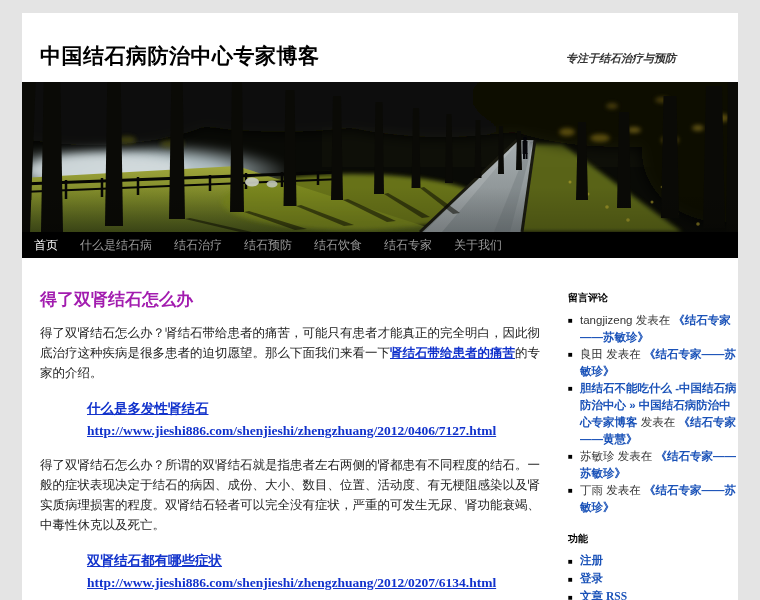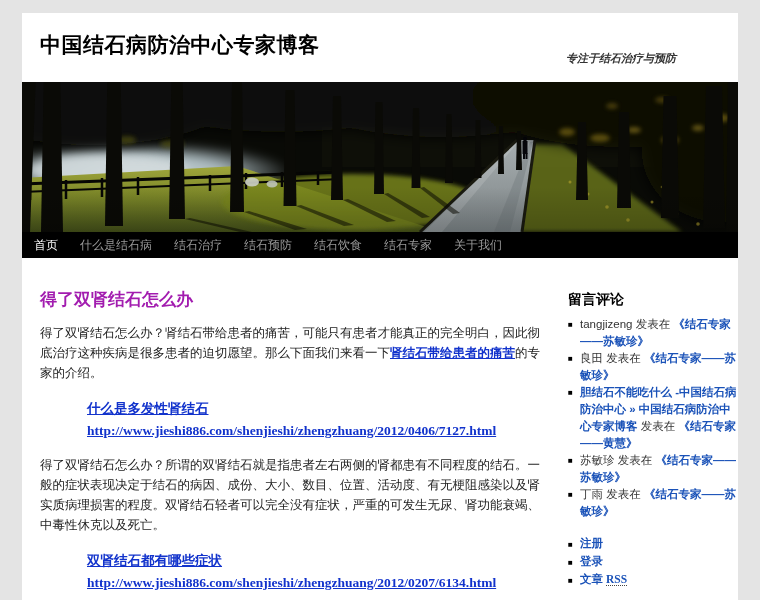--- a/index.html
+++ b/index.html
@@ -1,20 +1,20 @@
 <!DOCTYPE html>
 <html><head>
 <meta charset="utf-8">
 <style>
   html,body{margin:0;padding:0;}
   body{width:760px;height:600px;background:#e4e4e4;font-family:"Liberation Sans",sans-serif;overflow:hidden;position:relative;}
   .container{position:absolute;left:22px;top:13px;width:716px;height:587px;background:#fff;overflow:hidden;}
   
   .masthead{position:relative;height:69px;}
-  .site-title{margin:0;padding:18px 0 0 18px;font-size:21px;font-weight:bold;color:#000;letter-spacing:.5px;cursor:pointer;}
+  .site-title{margin:0;padding:29px 0 0 18px;font-size:21px;font-weight:bold;color:#000;letter-spacing:.5px;cursor:pointer;}
   .tagline{position:absolute;top:38px;right:62px;font-size:11px;font-style:italic;font-weight:bold;color:#333;}
   .header-image{display:block;width:716px;height:150px;}
   
   .nav{background:#000;height:26px;}
   .nav ul{list-style:none;margin:0;padding:0 0 0 1px;display:flex;}
   .nav a{display:block;padding:0 11px;line-height:26px;font-size:12px;color:#999;text-decoration:none;cursor:pointer;}
   .nav li.active a{color:#fafafa;}
   
   .content{display:flex;margin-top:31px;}
   .main{width:500px;margin-left:18px;}
@@ -22,21 +22,21 @@
   .post-meta{margin-top:6px;font-size:11px;color:#555;}
   .post-meta a{color:#555;text-decoration:underline;font-family:"Liberation Serif",serif;font-size:11.5px;cursor:pointer;}
   .post-body p{font-size:12.5px;line-height:20px;color:#222;margin:13px 0 0 0;}
   .inline-link{color:#1233cc;font-weight:bold;text-decoration:underline;cursor:pointer;}
   p.biglink{font-size:13.5px;line-height:22px;margin-top:15px;font-weight:bold;margin-left:47px;}
   .biglink a{color:#1233cc;text-decoration:underline;cursor:pointer;}
   .biglink .cjk{margin-right:5px;}
   .url{font-family:"Liberation Serif",serif;}
   
   .sidebar{width:170px;margin-left:28px;font-size:11.5px;color:#333;}
-  .widget-title{margin:2px 0 7px 0;font-size:14px;font-weight:bold;color:#000;}
+  .widget-title{margin:2px 0 7px 0;font-size:10px;font-weight:bold;color:#000;}
   .sidebar ul{list-style:none;margin:0;padding:0;}
   .sidebar li{display:flex;line-height:17px;}
   .bullet{flex:none;width:12px;font-size:8px;line-height:17px;color:#000;}
   .sidebar a{color:#1a52b8;font-weight:bold;text-decoration:none;cursor:pointer;}
   .meta-widget{margin-top:16px;}
   .meta-widget li{line-height:15px;margin-bottom:1px;}
   .meta-widget a{font-family:"Liberation Serif",serif;}
   .abbr{border-bottom:1px dotted #444;margin-left:3px;}
   .abbr:empty{display:none;}
 </style>
@@ -254,20 +254,21 @@
           <span class="bullet">■</span>
           <div><span>苏敏珍</span> <span>发表在</span> <a>《结石专家——苏敏珍》</a></div>
         </li>
         <li>
           <span class="bullet">■</span>
           <div><span>丁雨</span> <span>发表在</span> <a>《结石专家——苏敏珍》</a></div>
         </li>
       </ul>
 
       <div class="meta-widget">
+        <h3 class="widget-title">功能</h3>
         <ul>
           <li>
             <span class="bullet">■</span>
             <a><span>注册</span></a>
           </li>
           <li>
             <span class="bullet">■</span>
             <a><span>登录</span></a>
           </li>
           <li>

